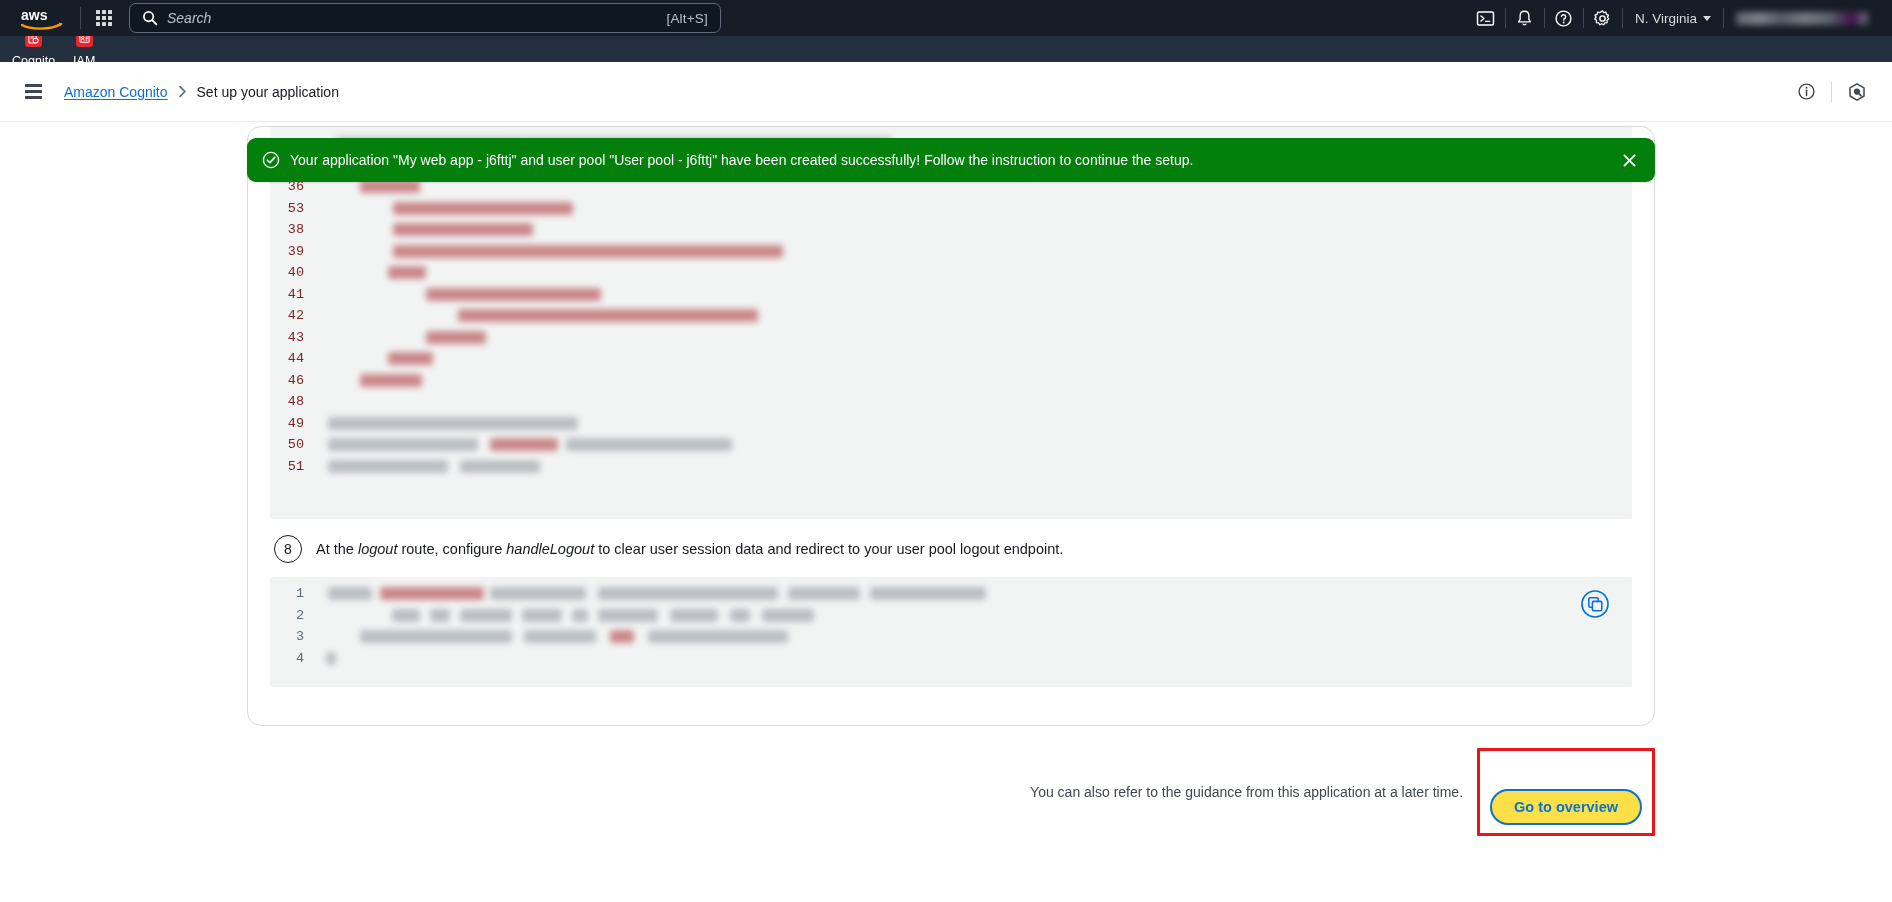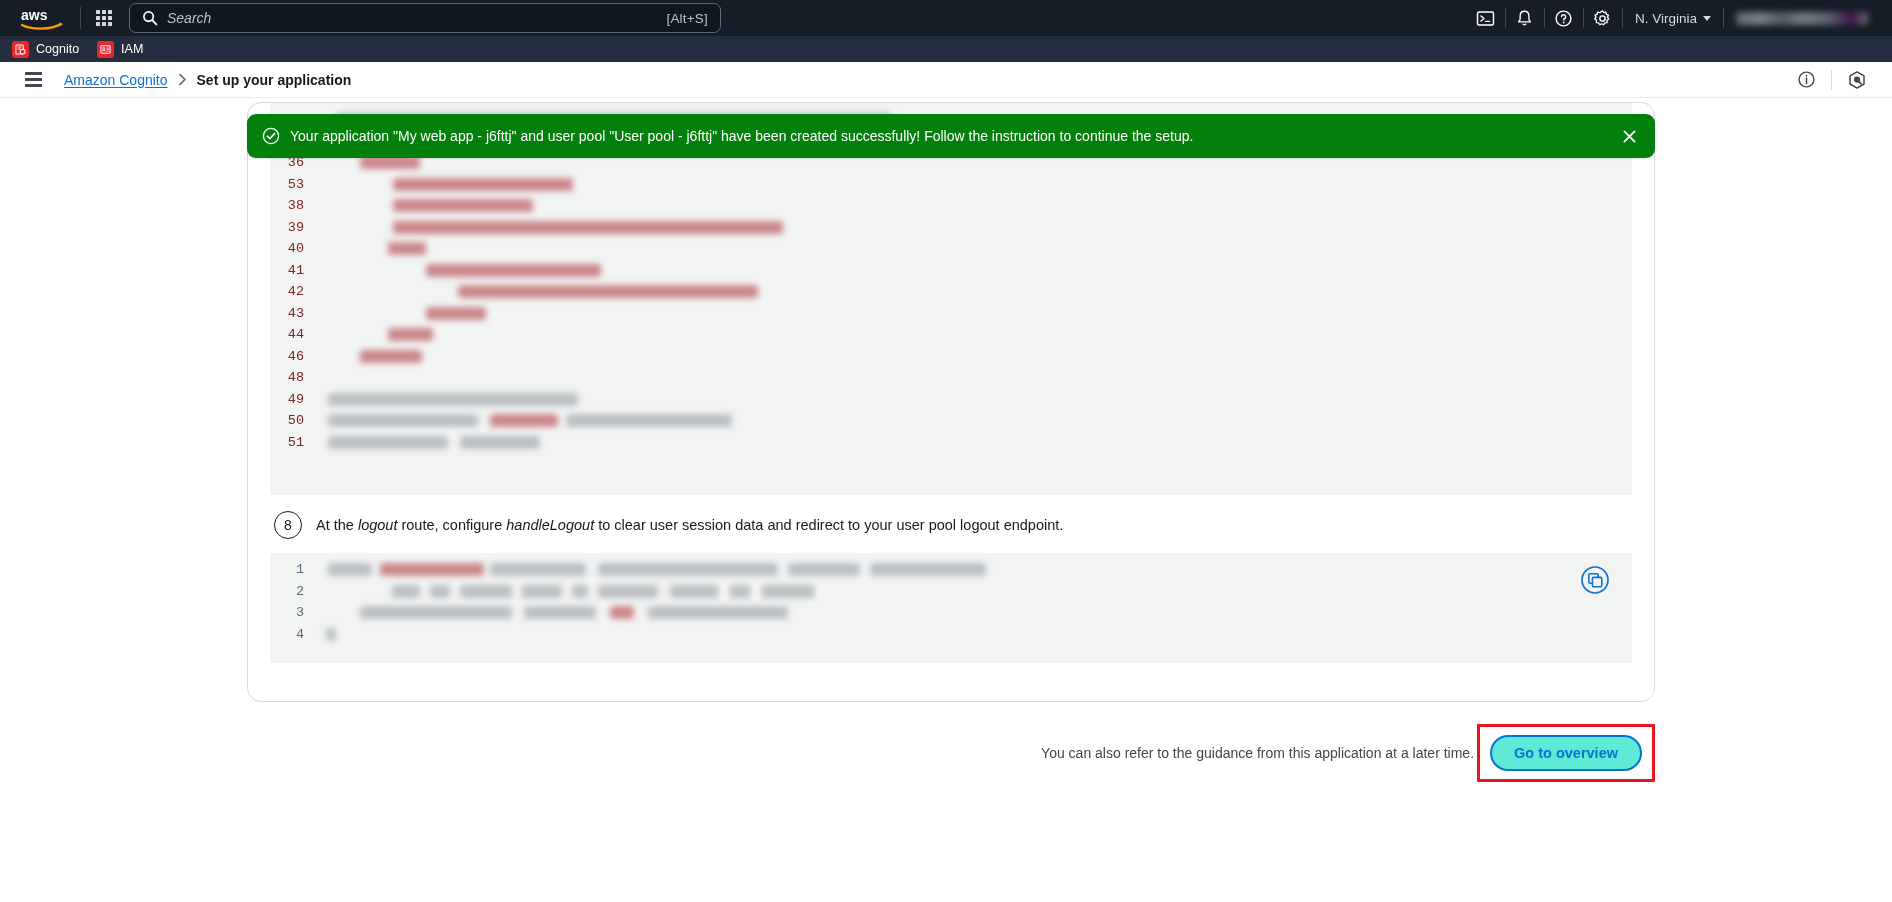--- a/index.html
+++ b/index.html
@@ -80,51 +80,51 @@
   }
 
   
   .fav-bar {
     height: 26px; width: 100%; background: #232f3e;
     display: flex; align-items: center; padding: 0 12px;
     position: relative; z-index: 49;
   }
   .fav-item {
     display: flex; align-items: center; gap: 7px;
-    margin-right: 18px; cursor: pointer;
+    margin-right: 18px; cursor: pointer; flex-direction: column;
   }
   .fav-ico {
     width: 17px; height: 17px; border-radius: 3px; background: #e7262e;
     display: flex; align-items: center; justify-content: center;
     flex: 0 0 17px;
   }
   .fav-label { color: #ffffff; font-size: 12.5px; }
 
   
   .crumb-bar {
-    height: 36px; width: 100%; background: #ffffff;
+    height: 60px; width: 100%; background: #ffffff;
     border-bottom: 1px solid #e9ebed;
     display: flex; align-items: center; padding: 0 18px;
     position: relative; z-index: 48;
   }
   .hamburger {
     width: 30px; height: 30px; display: flex; flex-direction: column;
     align-items: center; justify-content: center; gap: 3.5px; cursor: pointer;
     margin-right: 16px;
   }
   .hamburger i { width: 17px; height: 2.4px; background: #424650; display: block; border-radius: 0.5px; }
   .crumb-link {
     color: #0972d3; font-size: 14px; text-decoration: underline;
     text-underline-offset: 2px; cursor: pointer;
   }
   .crumb-sep {
     margin: 0 10px; color: #5f6b7a; font-size: 13px;
     display: inline-flex; align-items: center;
   }
-  .crumb-current { color: #16191f; font-size: 14px; font-weight: bold; }
+  .crumb-current { color: #16191f; font-size: 14px; font-weight: normal; }
   .crumb-right { margin-left: auto; display: flex; align-items: center; gap: 2px; }
   .crumb-ico-btn {
     width: 34px; height: 34px; display: flex; align-items: center; justify-content: center;
     cursor: pointer;
   }
   .crumb-vsep { width: 1px; height: 20px; background: #d5dbdb; margin: 0 6px; }
 
   
   .page {
     position: relative; width: 100%; height: calc(902px - 36px - 26px - 45px);
@@ -194,32 +194,32 @@
   .copy-btn {
     position: absolute; right: 22px; top: 12px;
     width: 30px; height: 30px; border-radius: 50%;
     display: flex; align-items: center; justify-content: center;
     cursor: pointer; z-index: 5;
   }
 
   
   .footer {
     position: absolute; left: 247px; top: 626px; width: 1408px;
-    display: flex; align-items: center; justify-content: flex-end; gap: 3px;
+    display: flex; align-items: center; justify-content: flex-end; gap: 14px;
   }
   .footer-note { font-size: 14px; color: #414750; }
   .overview-highlight {
     border: 3.5px solid #e8151b; padding: 8px 10px; border-radius: 1px;
     display: inline-flex;
   }
   .btn-overview {
-    border: 2px solid #0972d3; color: #0972d3; background: #5eead4;
+    border: 2px solid #0972d3; color: #0972d3; background: #fde047;
     border-radius: 22px; padding: 8px 22px;
     font-size: 14.5px; font-weight: bold; cursor: pointer;
-    font-family: "Liberation Sans", sans-serif; white-space: nowrap;
+    font-family: "Liberation Sans", sans-serif; white-space: nowrap; margin-top: 30px;
   }
 </style>
 </head>
 <body>
 
 <div class="top-nav">
 
   <div class="aws-logo">
     <svg width="44" height="24" viewBox="0 0 44 24" aria-hidden="true">
       <text x="0" y="13" font-family="Liberation Sans, sans-serif" font-size="14" font-weight="bold" fill="#ffffff">aws</text>

